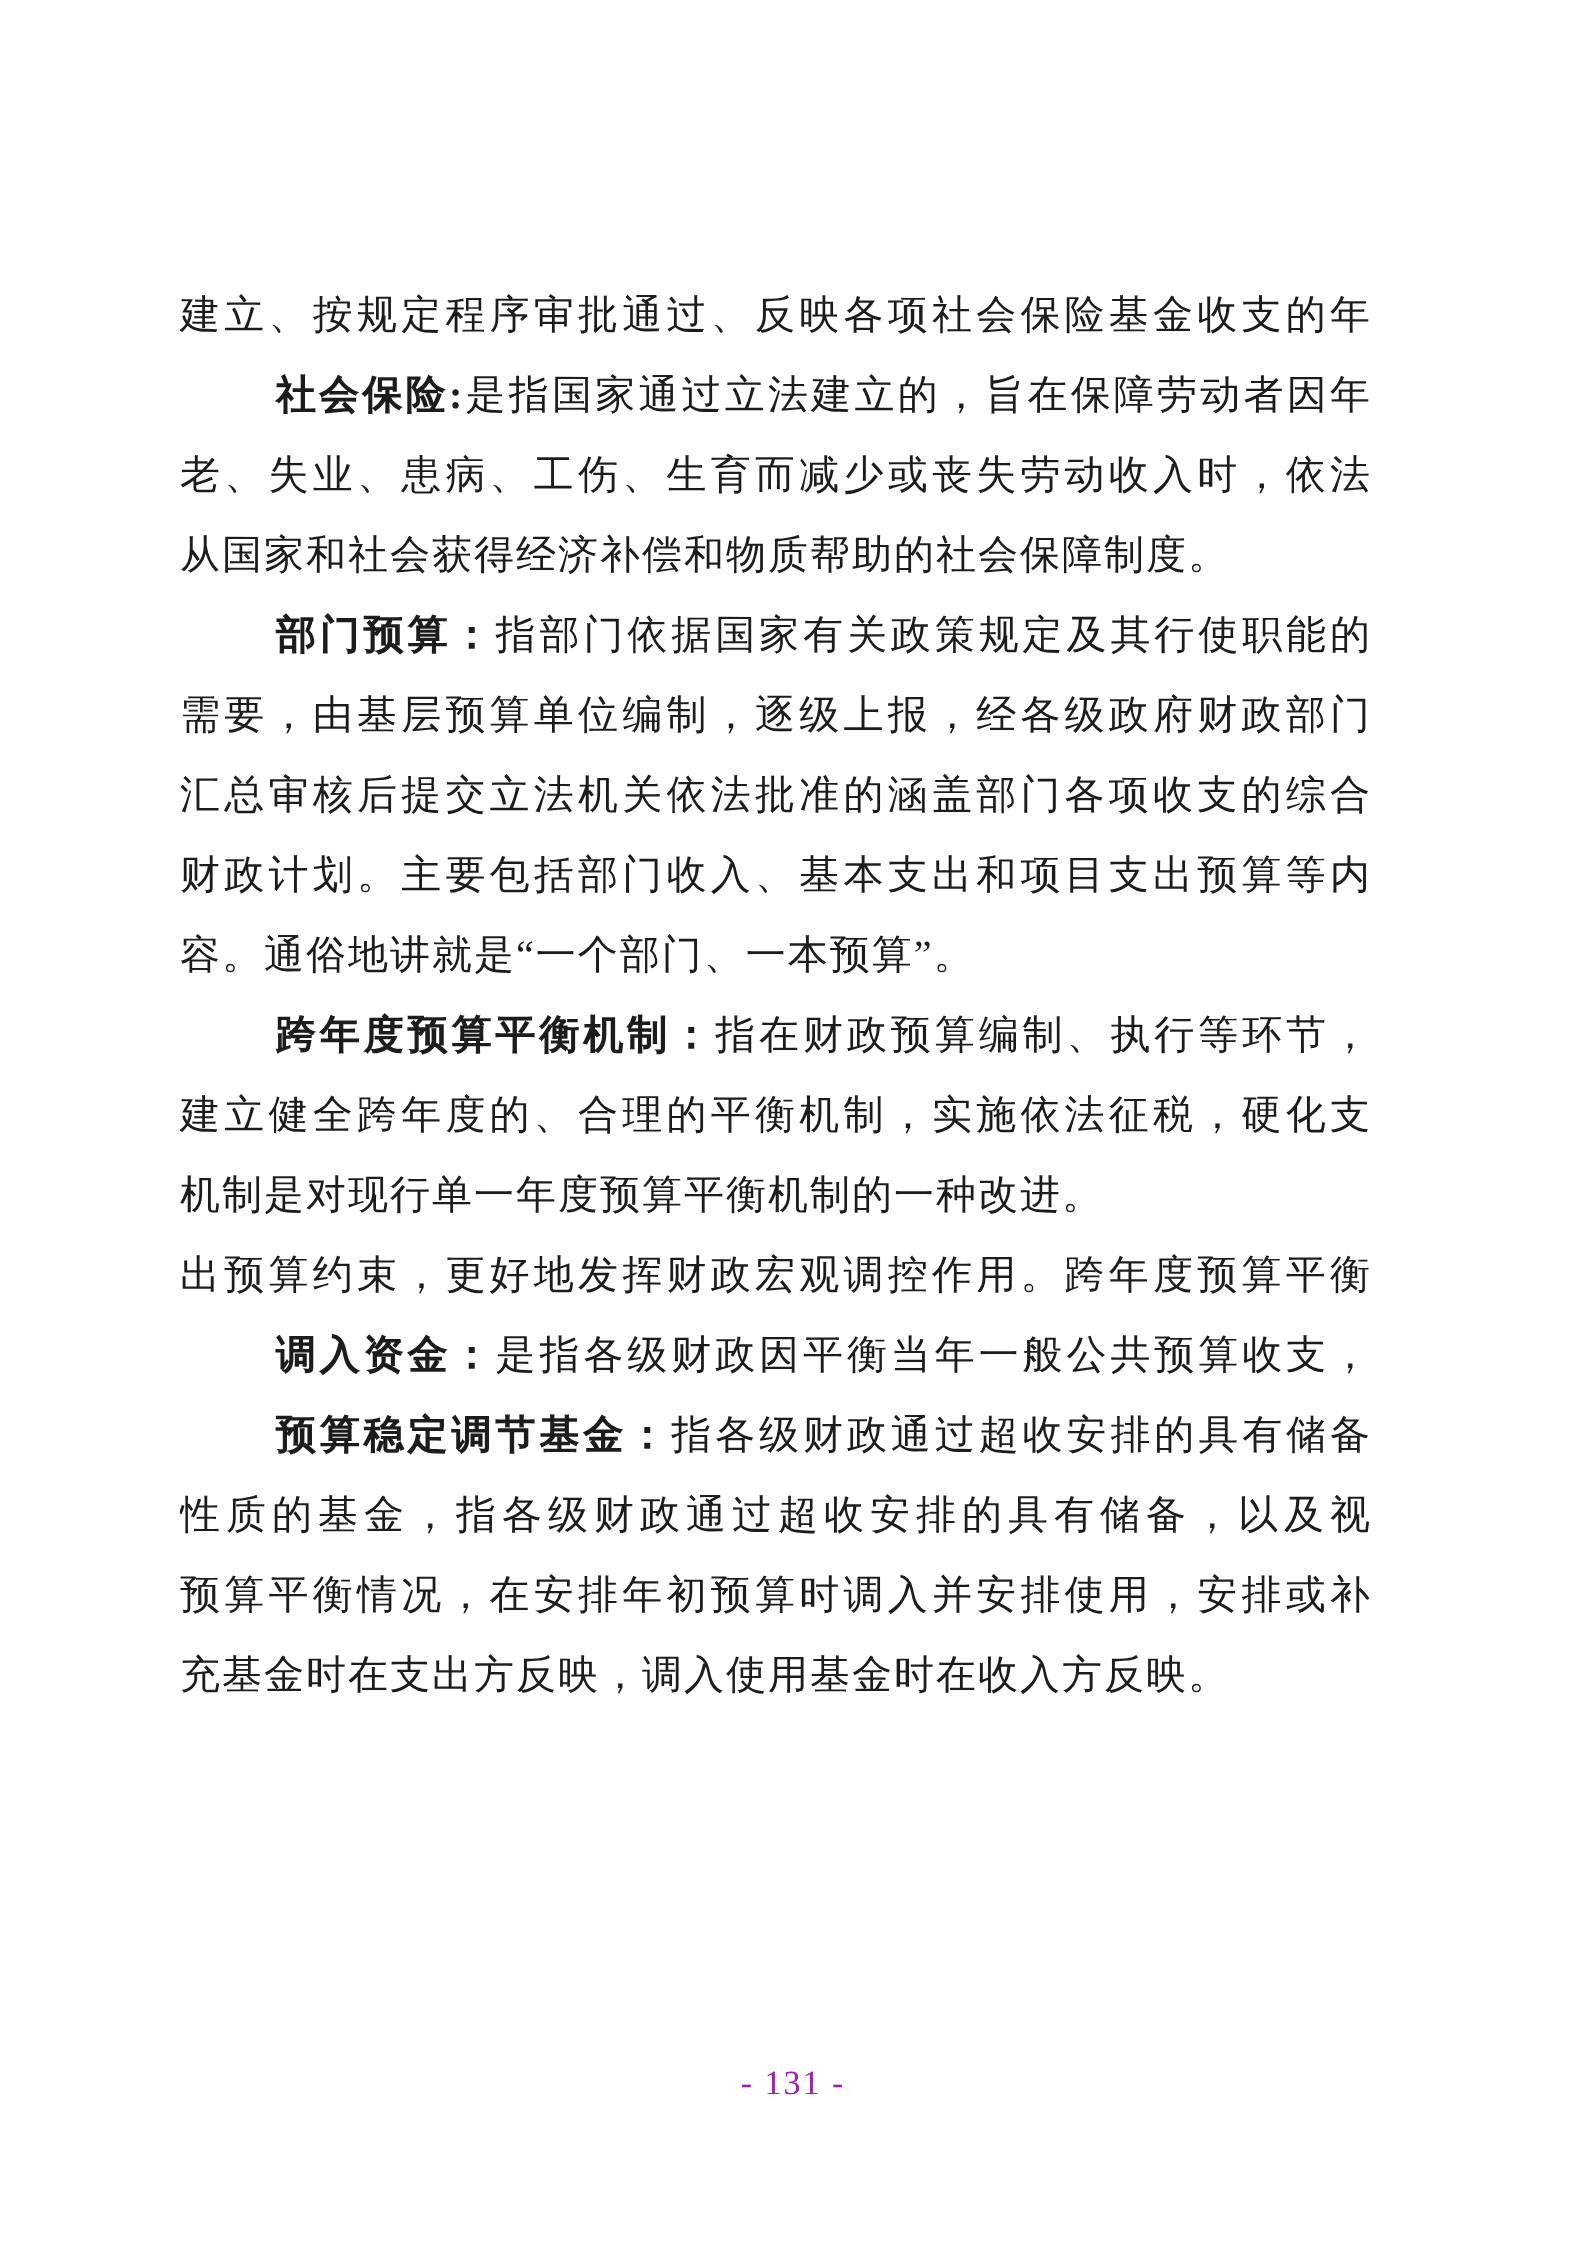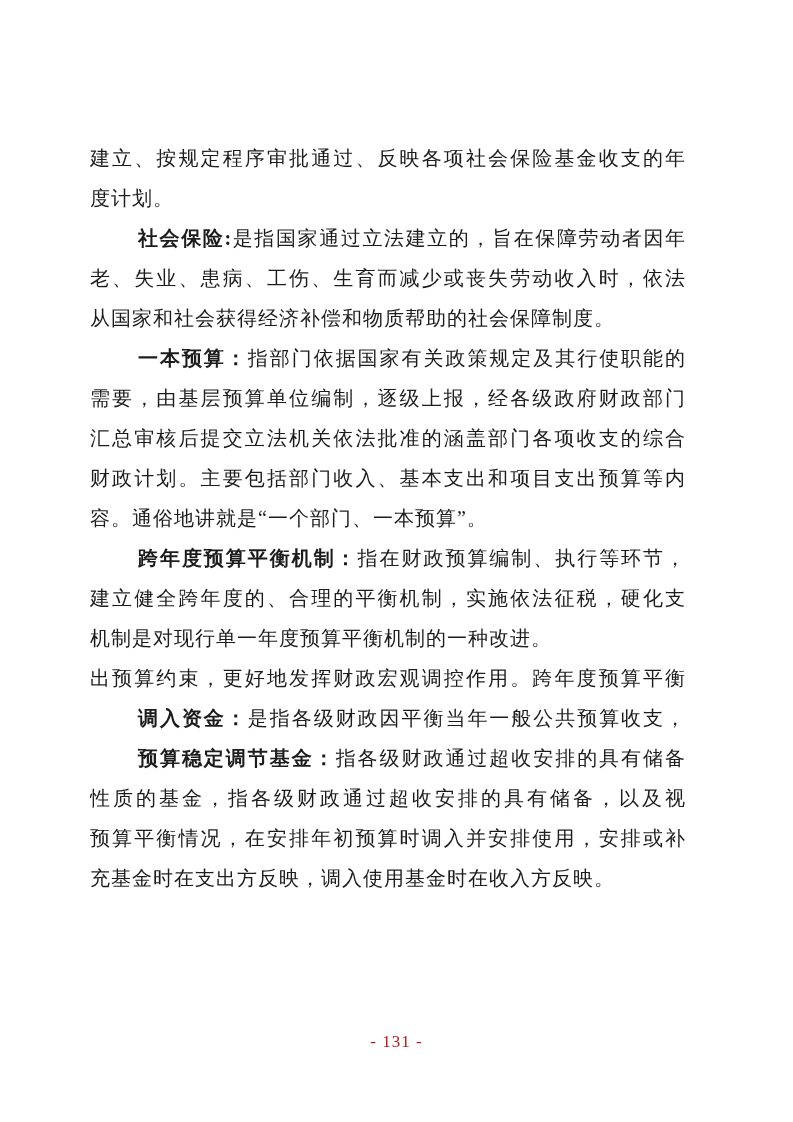--- a/index.html
+++ b/index.html
@@ -50,39 +50,38 @@
   }
   .page-footer {
     position: absolute;
     top: 1030px;
     left: 0;
     width: 793px;
     text-align: center;
     font-size: 17px;
     line-height: 24px;
     letter-spacing: 1px;
-    color: #b91c1c;
+    color: #a21caf;
   }
 </style>
 </head>
 <body>
 
 <div class="page">
   <div class="text-body">
       <div class="paragraph">
         <div class="line full"><span class="body-text">建立、按规定程序审批通过、反映各项社会保险基金收支的年</span></div>
-        <div class="line"><span class="body-text">度计划。</span></div>
       </div>
       <div class="paragraph">
         <div class="line full indent"><span class="term">社会保险:</span><span class="body-text">是指国家通过立法建立的，旨在保障劳动者因年</span></div>
         <div class="line full"><span class="body-text">老、失业、患病、工伤、生育而减少或丧失劳动收入时，依法</span></div>
         <div class="line"><span class="body-text">从国家和社会获得经济补偿和物质帮助的社会保障制度。</span></div>
       </div>
       <div class="paragraph">
-        <div class="line full indent"><span class="term">一本预算：</span><span class="body-text">指部门依据国家有关政策规定及其行使职能的</span></div>
+        <div class="line full indent"><span class="term">部门预算：</span><span class="body-text">指部门依据国家有关政策规定及其行使职能的</span></div>
         <div class="line full"><span class="body-text">需要，由基层预算单位编制，逐级上报，经各级政府财政部门</span></div>
         <div class="line full"><span class="body-text">汇总审核后提交立法机关依法批准的涵盖部门各项收支的综合</span></div>
         <div class="line full"><span class="body-text">财政计划。主要包括部门收入、基本支出和项目支出预算等内</span></div>
         <div class="line"><span class="body-text">容。通俗地讲就是“一个部门、一本预算”。</span></div>
       </div>
       <div class="paragraph">
         <div class="line full indent"><span class="term">跨年度预算平衡机制：</span><span class="body-text">指在财政预算编制、执行等环节，</span></div>
         <div class="line full"><span class="body-text">建立健全跨年度的、合理的平衡机制，实施依法征税，硬化支</span></div>
         <div class="line"><span class="body-text">机制是对现行单一年度预算平衡机制的一种改进。</span></div>
         <div class="line full"><span class="body-text">出预算约束，更好地发挥财政宏观调控作用。跨年度预算平衡</span></div>

